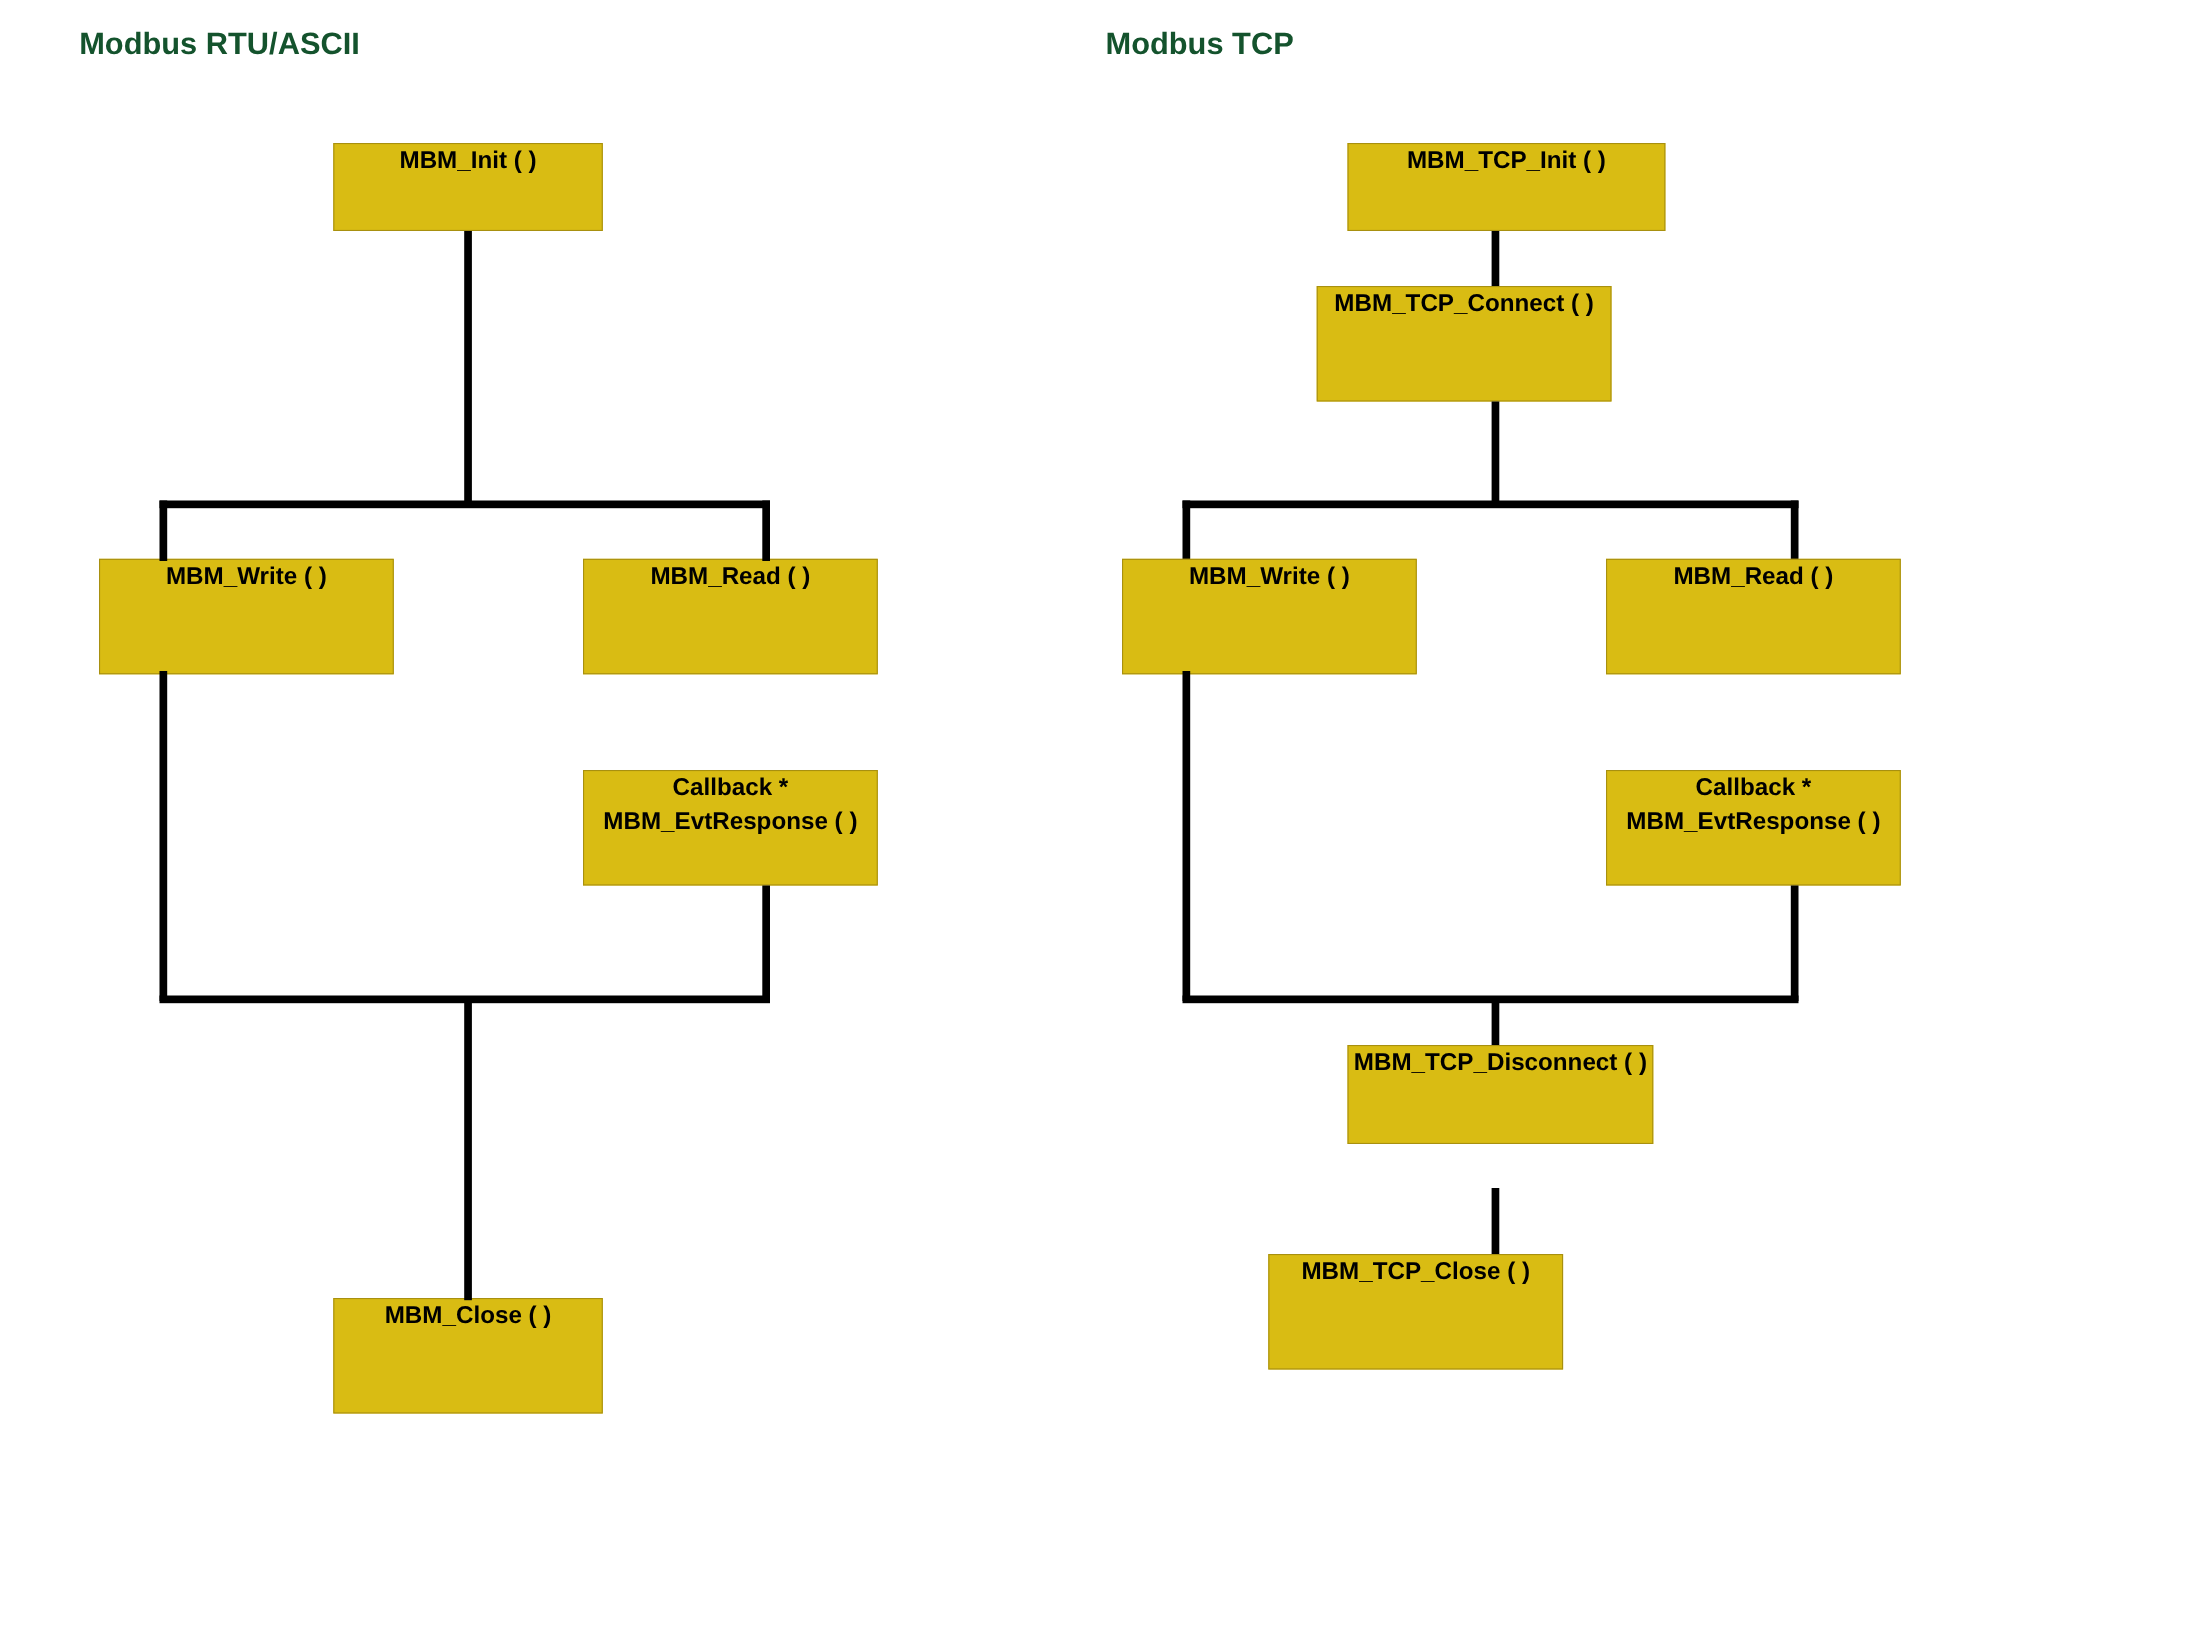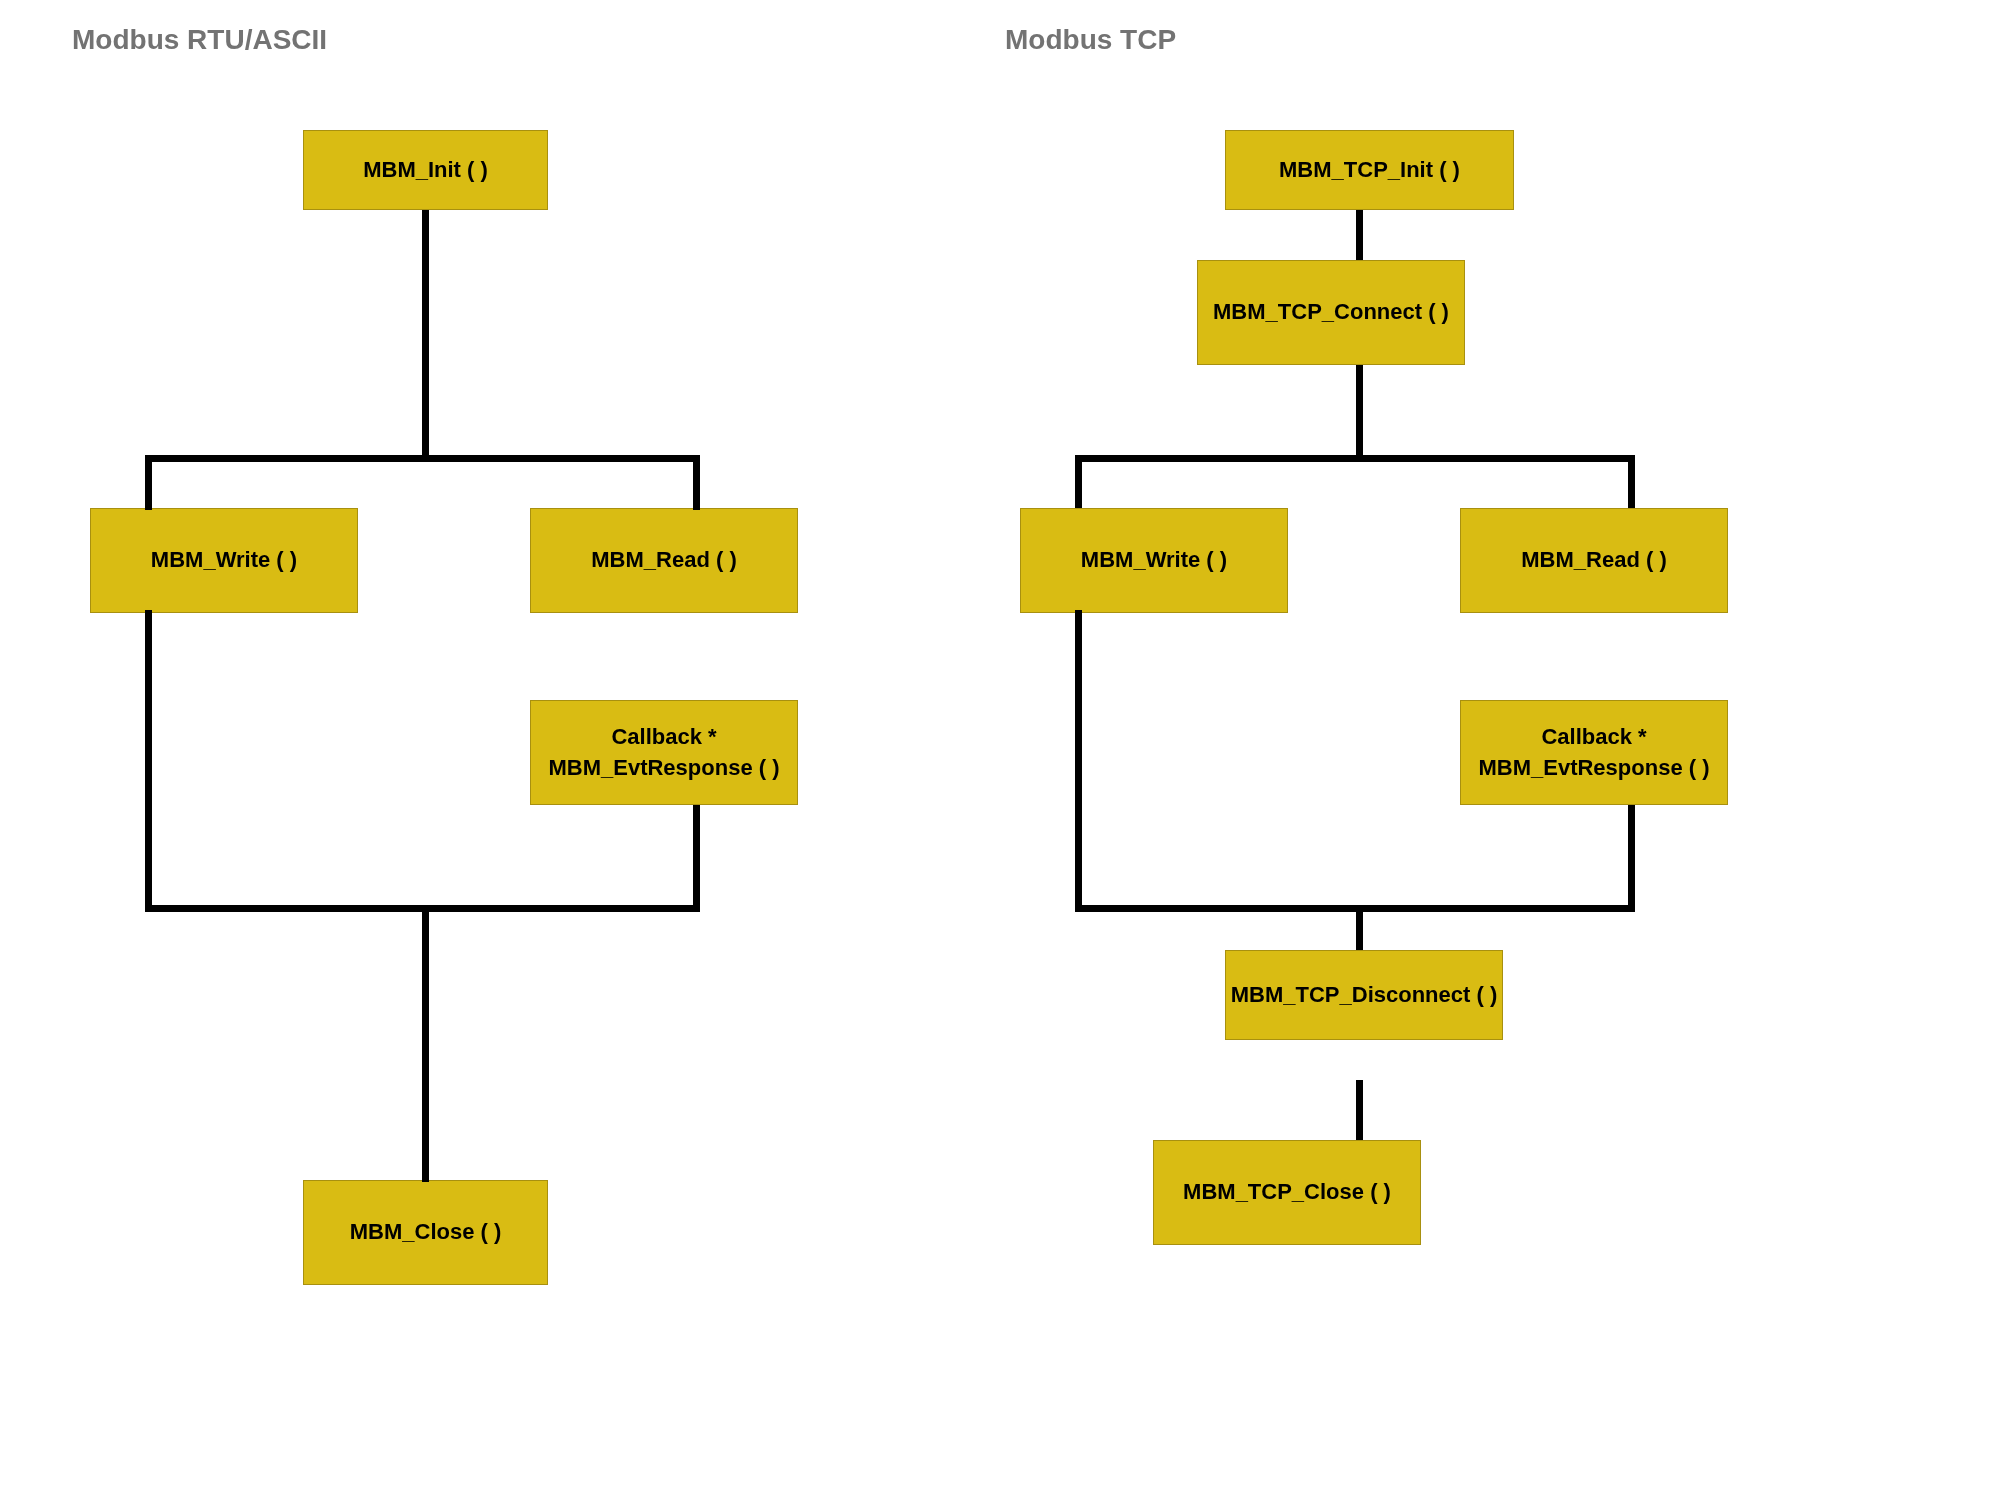--- a/index.html
+++ b/index.html
@@ -7,30 +7,29 @@
     background: white;
     font-family: "Segoe UI", Arial, sans-serif;
     width: 2000px;
     height: 1500px;
     position: relative;
   }
   .title {
     position: absolute;
     font-weight: bold;
     font-size: 28px;
-    color: #737373;
+    color: #14532d;
   }
   .box {
     position: absolute;
     background: #d9bc13;
     border: 1px solid #a8900f;
     display: flex;
     flex-direction: column;
     align-items: center;
-    justify-content: center;
     font-weight: bold;
     font-size: 22px;
     color: #000;
     text-align: center;
     line-height: 1.4;
   }
   .line {
     position: absolute;
     background: #000;
   }

